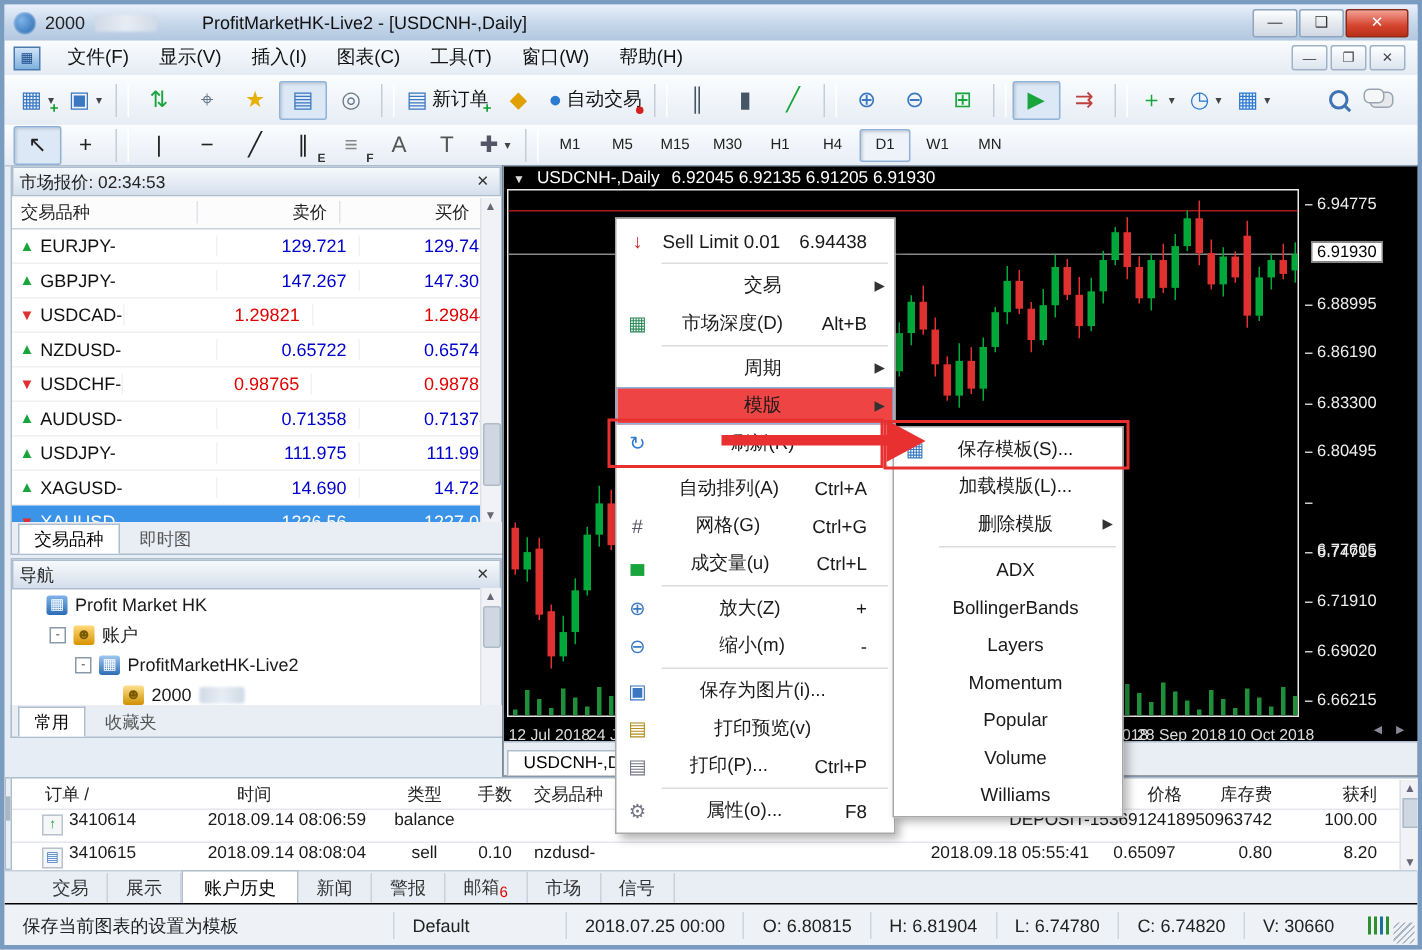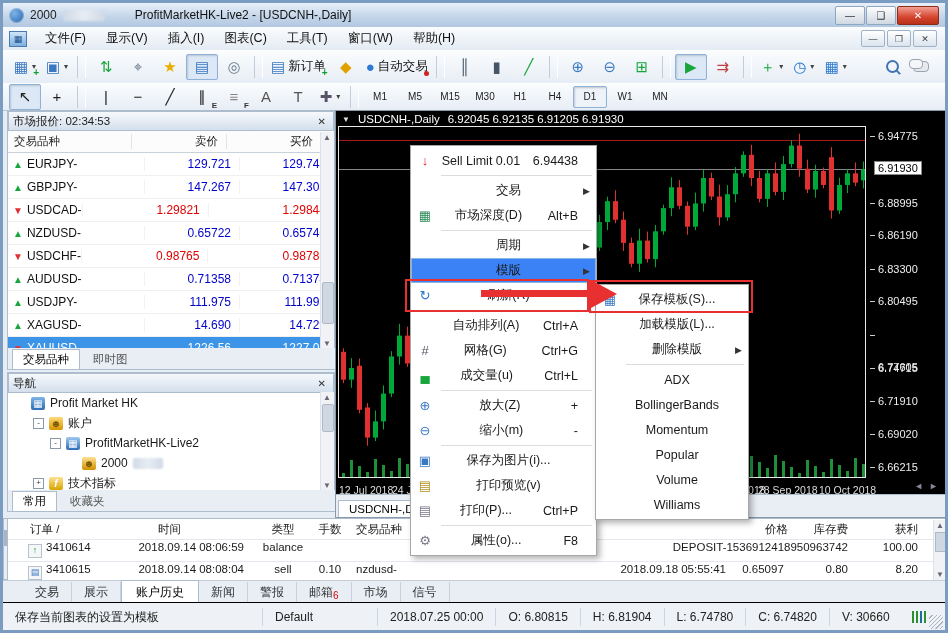--- a/index.html
+++ b/index.html
@@ -96,21 +96,21 @@
   
   .menu{position:absolute;background:#fff;border:1px solid #a8a8a8;box-shadow:3px 3px 6px rgba(0,0,0,.3);padding:2px 0;z-index:50;}
   #ctxmenu{left:407px;top:142px;width:185px;}
   #submenu{left:592px;top:281px;width:152px;z-index:52;}
   .mi{height:25px;display:flex;align-items:center;font-size:12.5px;color:#1a1a1a;padding-right:6px;}
   .mi .mic{width:28px;text-align:center;font-size:13px;flex:none;}
   .mi .lab{flex:1;white-space:nowrap;text-align:center;}
   .mi .sc{margin-left:10px;color:#1a1a1a;}
   .mi .arr{width:12px;text-align:right;font-size:9px;color:#333;}
   .msep{height:1px;background:#dcdcdc;margin:2px 4px 2px 30px;}
-  .mi.hl{background:#3b82f6;box-shadow:inset 0 0 0 1px #8ab6e4;}
+  .mi.hl{background:#ef4444;box-shadow:inset 0 0 0 1px #8ab6e4;}
   .swatch{display:inline-block;width:14px;height:8px;background:linear-gradient(90deg,#d03030 50%,#3a6ec0 50%);border:1px solid #888;}
   
   .annbox{position:absolute;border:2px solid #e83030;z-index:60;pointer-events:none;}
   .annshaft{position:absolute;background:#e83030;z-index:61;pointer-events:none;}
   .annhead{position:absolute;width:0;height:0;border-top:14px solid transparent;border-bottom:14px solid transparent;
            border-left:26px solid #e83030;z-index:61;pointer-events:none;}
   
   #terminal{position:absolute;left:4px;top:515px;width:940px;height:62px;background:#fff;border:1px solid #aebdcd;overflow:hidden;}
   .tcell{position:absolute;white-space:nowrap;font-size:11.5px;}
   .thead{color:#222;}
@@ -438,21 +438,21 @@
           <span class="nico fx">f</span>
           <span>技术指标</span>
         </div>
       </div>
     <div class="vsb" style="top:19px">
       <span class="up">▲</span>
         <span class="thumb" style="top:12px;height:26px;"></span>
         <span class="dn">▼</span>
     </div>
   </div>
-  <div class="ptabs" style="top:487px;">
+  <div class="ptabs" style="top:467px;">
     <span class="ptab active">常用</span>
     <span class="ptab">收藏夹</span>
   </div>
 
   <div id="chartwin">
     <div class="cinfo">
       <span class="tri">▼</span>
       <span>USDCNH-,Daily</span>
       <span>6.92045 6.92135 6.91205 6.91930</span>
     </div>
@@ -881,20 +881,25 @@
         <span class="lab">ADX</span>
         <span class="arr"></span>
       </div>
       <div class="mi">
         <span class="mic"></span>
         <span class="lab">BollingerBands</span>
         <span class="arr"></span>
       </div>
       <div class="mi">
         <span class="mic"></span>
+        <span class="lab">Layers</span>
+        <span class="arr"></span>
+      </div>
+      <div class="mi">
+        <span class="mic"></span>
         <span class="lab">Momentum</span>
         <span class="arr"></span>
       </div>
       <div class="mi">
         <span class="mic"></span>
         <span class="lab">Popular</span>
         <span class="arr"></span>
       </div>
       <div class="mi">
         <span class="mic"></span>

